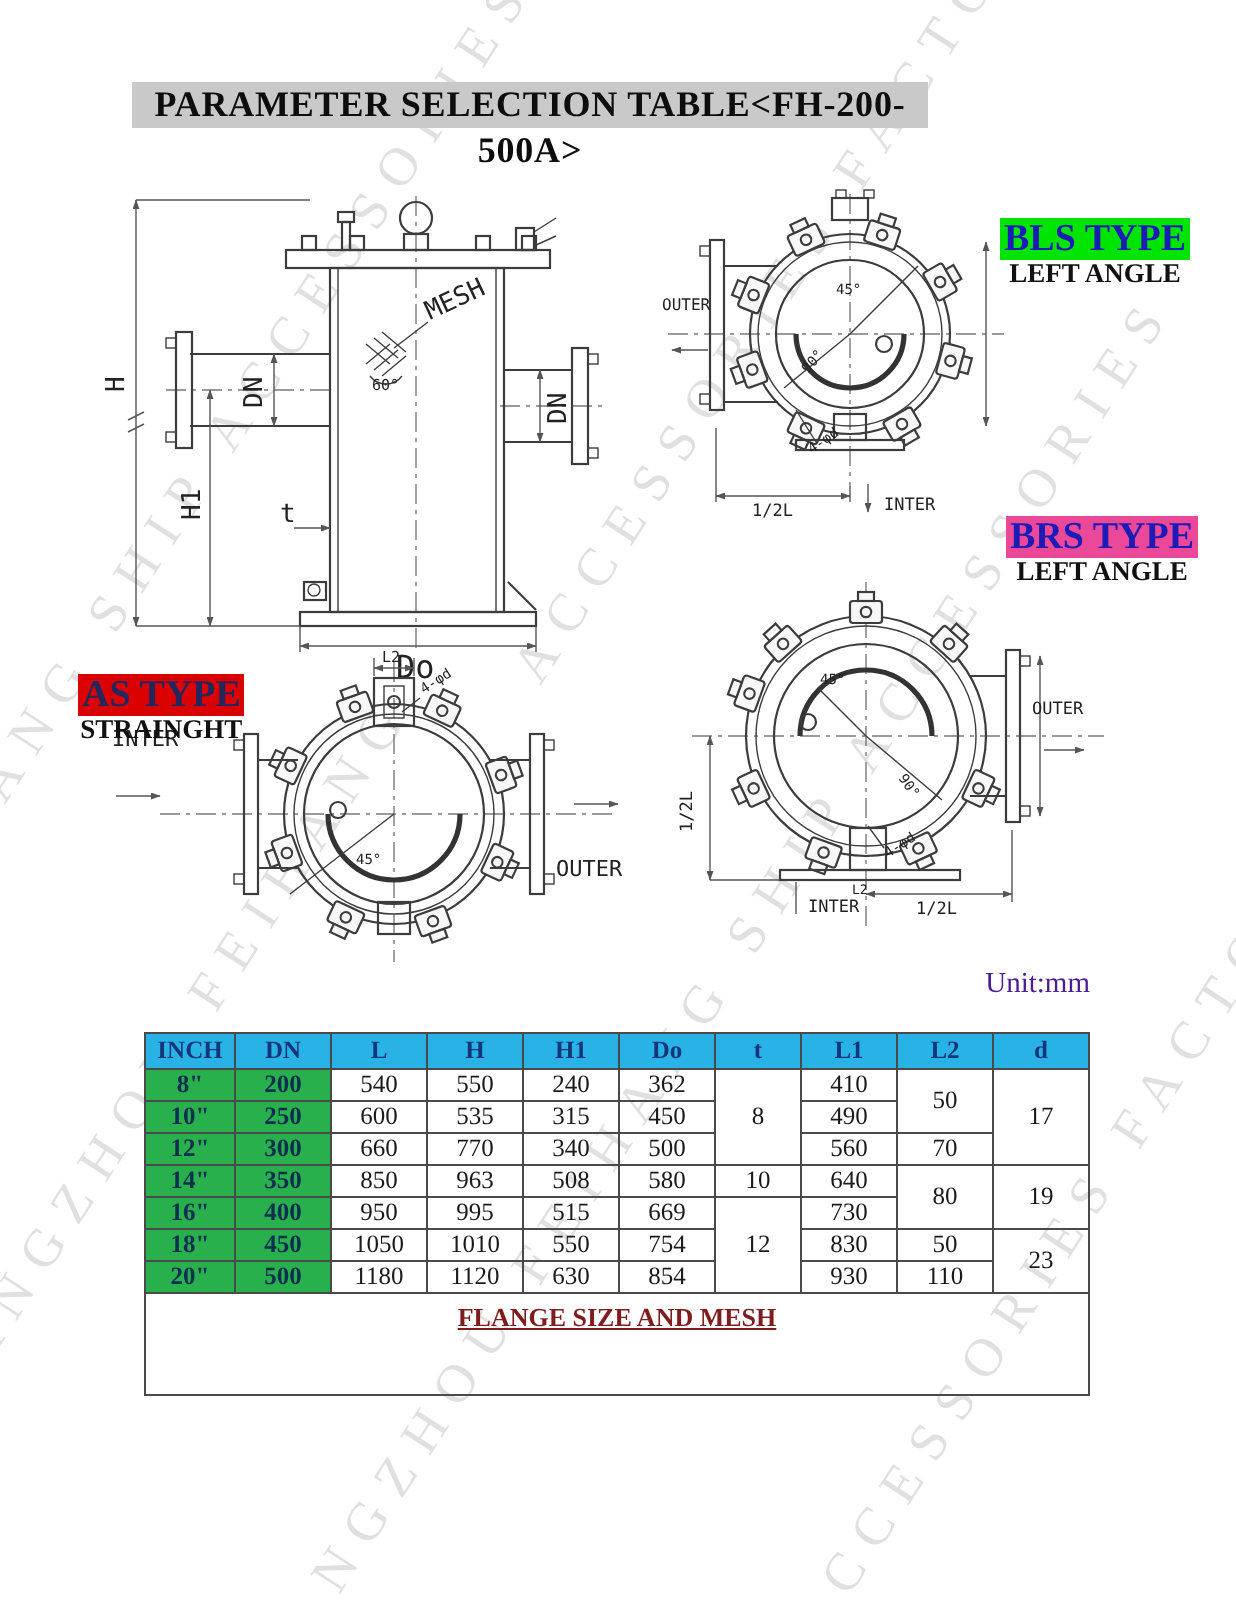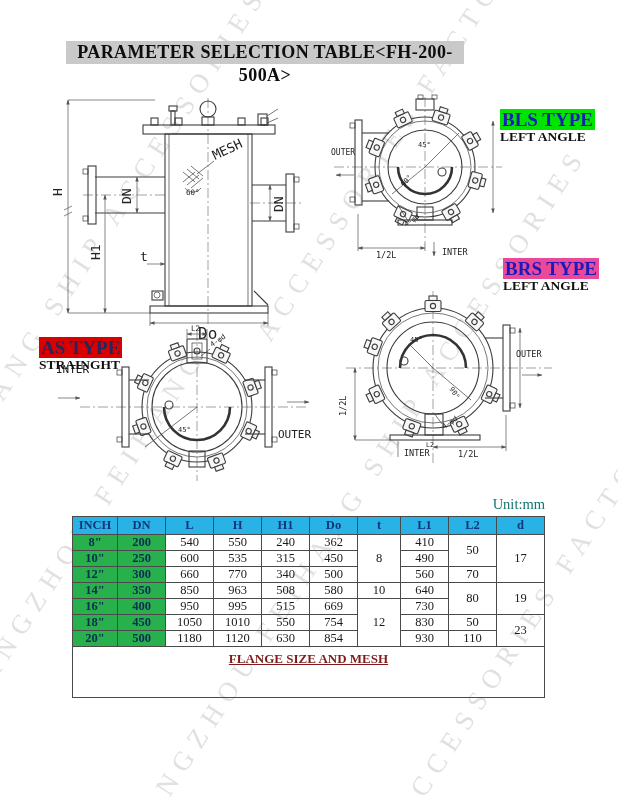--- a/index.html
+++ b/index.html
@@ -10,26 +10,26 @@
       font-size:27px;letter-spacing:9px;color:#c7c7c7;opacity:.55;
       transform:rotate(-57deg);transform-origin:left top;z-index:0;pointer-events:none;}
   .layer{position:absolute;z-index:1;}
   
   #title{left:66px;top:41px;width:398px;height:23px;background:#c9c9c9;
          font-weight:bold;font-size:18px;line-height:23px;text-align:center;
          letter-spacing:.4px;color:#0d0d0d;}
   
   .typelab{position:absolute;z-index:2;line-height:15px;}
   .typelab .tag{font-weight:bold;font-size:19px;padding:0 2px;color:#1b1bb8;}
-  .typelab .sub{font-weight:bold;font-size:13.5px;color:#111;display:block;margin-top:1px;}
+  .typelab .sub{font-weight:bold;font-size:13.5px;color:#111;display:block;margin-top:1px;text-align:center;}
   #lab-bls{left:500px;top:112px;} #lab-bls .tag{background:#00e400;}
   #lab-brs{left:503px;top:261px;} #lab-brs .tag{background:#ec4899;}
   #lab-as{left:39px;top:340px;}   #lab-as  .tag{background:#da0000;color:#26265e;}
   
-  #unit{left:420px;top:496px;width:125px;text-align:right;font-size:14.5px;color:#0f766e;}
+  #unit{left:420px;top:484px;width:125px;text-align:right;font-size:14.5px;color:#4c1d95;}
   
   #tblwrap{left:72px;top:516px;width:473px;}
   table.par{border-collapse:collapse;table-layout:fixed;width:473px;
             font-family:"Liberation Serif",serif;padding-left:28px;}
   table.par th,table.par td{border:1px solid #4a4a4a;text-align:center;vertical-align:middle;
             padding:0;overflow:hidden;}
   table.par th{height:17px;background:#29b2e6;color:#15357a;font-size:12.5px;font-weight:bold;}
   table.par td{height:15px;font-size:12.5px;color:#1a1a1a;background:transparent;}
   table.par td.g{background:#27b04b;color:#0d2d52;font-weight:bold;}
   #footerbox{left:72px;top:645px;width:471px;height:46px;border:1px solid #4a4a4a;

